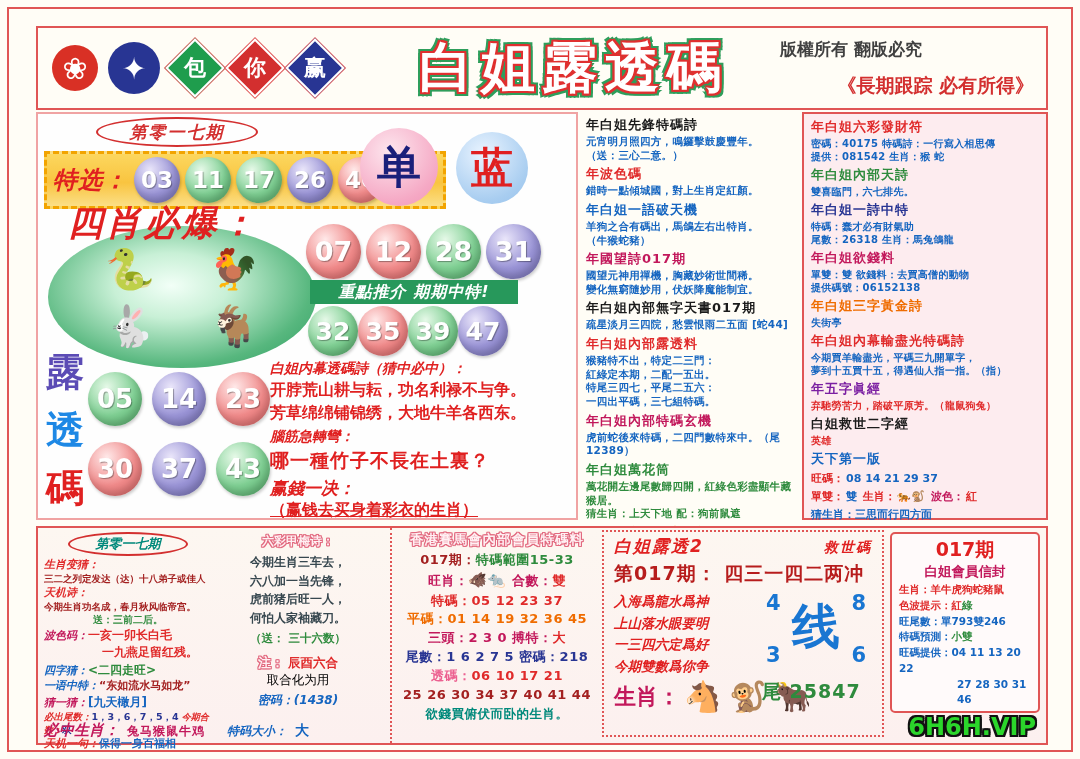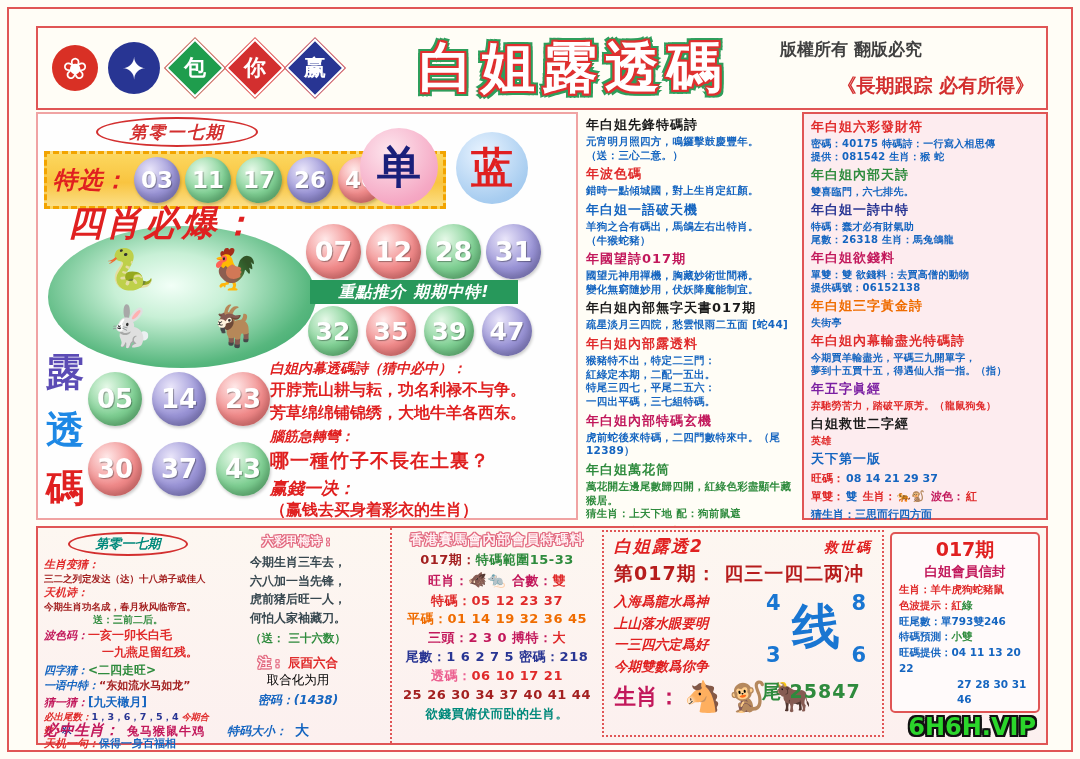--- a/index.html
+++ b/index.html
@@ -38,21 +38,21 @@
     background:linear-gradient(180deg,#fcd75e,#f9c440 55%,#fbdf86); display:flex; align-items:center; gap:6px; padding:0 6px; }
   .texuan-label { color:#e02020; font-weight:900; font-style:italic; font-size:24px; letter-spacing:1px; flex:none; }
   .ball { display:inline-flex; align-items:center; justify-content:center; border-radius:50%; color:#fff; font-weight:900;
     text-shadow:1px 1px 1px rgba(0,0,0,.35); box-shadow:inset -3px -5px 7px rgba(0,0,0,.18), 1px 2px 3px rgba(0,0,0,.2); flex:none; }
   .ball.red { background:radial-gradient(circle at 35% 28%,#ffe9e9,#f08a8a 55%,#e86a6a); }
   .ball.green { background:radial-gradient(circle at 35% 28%,#e6f9e8,#7fcf93 55%,#58b56e); }
   .ball.purple { background:radial-gradient(circle at 35% 28%,#eae6fa,#9a94d6 55%,#7d77c2); }
   .balls-inline .ball { width:46px; height:46px; font-size:23px; }
   .balls-row { position:absolute; display:flex; }
   .balls-row.r2 { left:268px; top:110px; gap:5px; } .balls-row.r2 .ball { width:55px; height:55px; font-size:27px; }
-  .balls-row.r3 { left:270px; top:192px; gap:8px; } .balls-row.r3 .ball { width:50px; height:50px; font-size:25px; }
+  .balls-row.r3 { left:270px; top:192px; } .balls-row.r3 .ball { width:50px; height:50px; font-size:25px; }
   .balls-row.r4 { left:50px; top:258px; gap:10px; }
   .balls-row.r5 { left:50px; top:328px; gap:10px; }
   .balls-row.r4 .ball, .balls-row.r5 .ball { width:54px; height:54px; font-size:26px; }
   .circle-dan { position:absolute; left:322px; top:14px; width:78px; height:78px; border-radius:50%;
     background:radial-gradient(circle at 38% 30%,#fde6ee,#f5a8c4 70%,#f097b8); color:#1a1f7a; font-size:44px; font-weight:900;
     display:flex; align-items:center; justify-content:center; }
   .circle-lan { position:absolute; left:418px; top:18px; width:72px; height:72px; border-radius:50%;
     background:radial-gradient(circle at 38% 30%,#eaf4ff,#a8cdf0 70%,#97c2ec); color:#e02020; font-size:42px; font-weight:900;
     display:flex; align-items:center; justify-content:center; }
   .sixiao { position:absolute; left:30px; top:86px; color:#e02020; font-size:35px; font-weight:900; font-style:italic; letter-spacing:3px; z-index:3; }
@@ -61,21 +61,21 @@
     display:grid; grid-template-columns:1fr 1fr; place-items:center; padding:14px 30px; }
   .animal { font-size:40px; line-height:1; }
   .promo-banner { position:absolute; left:272px; top:166px; width:208px; height:24px; background:#27985b; color:#fff;
     font-weight:900; font-style:italic; font-size:16px; display:flex; align-items:center; justify-content:center; letter-spacing:1px; }
   .poem { position:absolute; left:232px; top:246px; width:306px; }
   .p-t { color:#e02020; font-weight:900; font-style:italic; font-size:14px; margin-bottom:2px; }
   .p-l { color:#e02020; font-weight:900; font-size:16px; margin-bottom:2px; }
   .p-b { color:#e02020; font-weight:900; font-style:italic; font-size:14px; margin:4px 0 2px; }
   .p-q { color:#e02020; font-weight:900; font-size:19px; margin-bottom:3px; letter-spacing:1px; }
   .p-w { color:#e02020; font-weight:900; font-style:italic; font-size:17px; }
-  .p-w2 { color:#e02020; font-weight:700; font-size:16px; }
+  .p-w2 { color:#e02020; font-weight:700; font-size:16px;text-decoration:underline; }
   .lutouma { position:absolute; left:8px; top:238px; width:42px; display:flex; flex-direction:column; gap:16px; }
   .lu-char { font-size:38px; font-weight:900; line-height:1.1; }
   .lu-1 { color:#5b4bb5; } .lu-2 { color:#1e88e5; } .lu-3 { color:#e02020; }
 
   
   .sec { margin-bottom:3px; }
   .sec-t { font-size:13px; font-weight:900; letter-spacing:1px; margin-bottom:1px; }
   .sec-l { font-size:10.5px; font-weight:700; letter-spacing:.3px; line-height:1.3; }
   .right-col .sec-t { font-size:13px; } .right-col .sec-l { font-size:10px; }
   .c-black{color:#1b1b1b} .c-red{color:#e02a2a} .c-blue{color:#1565c0} .c-navy{color:#283593}

